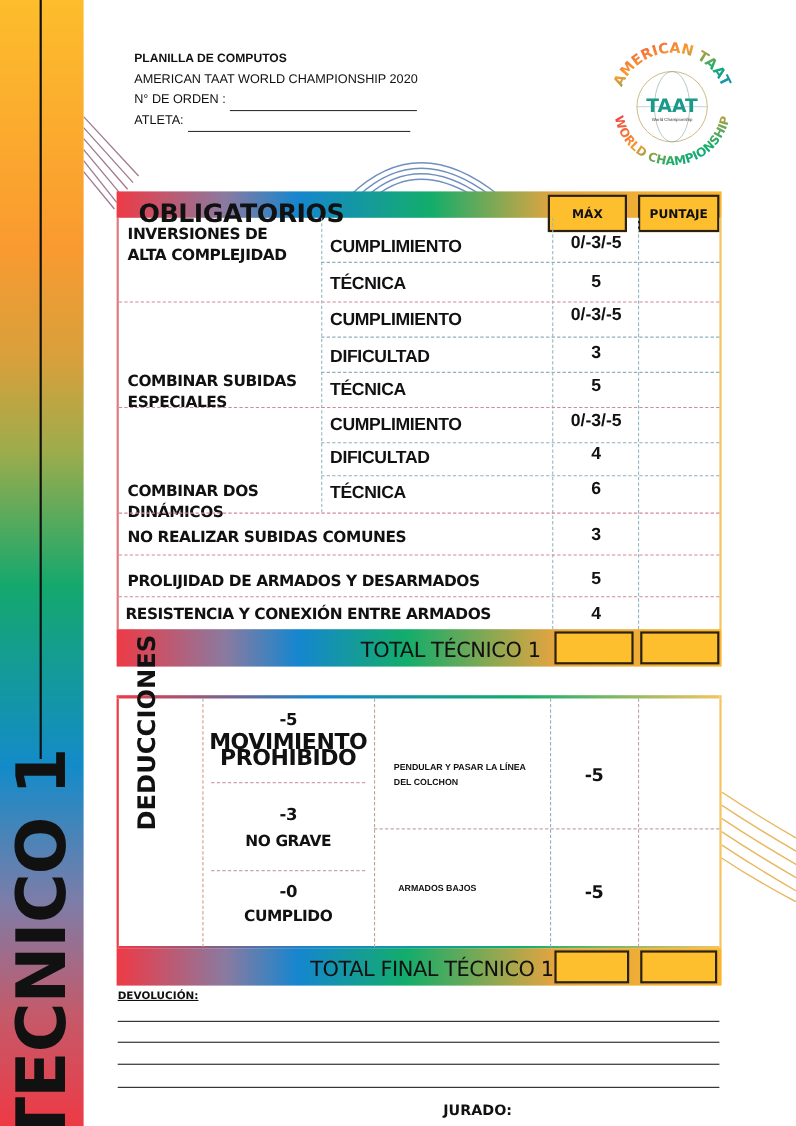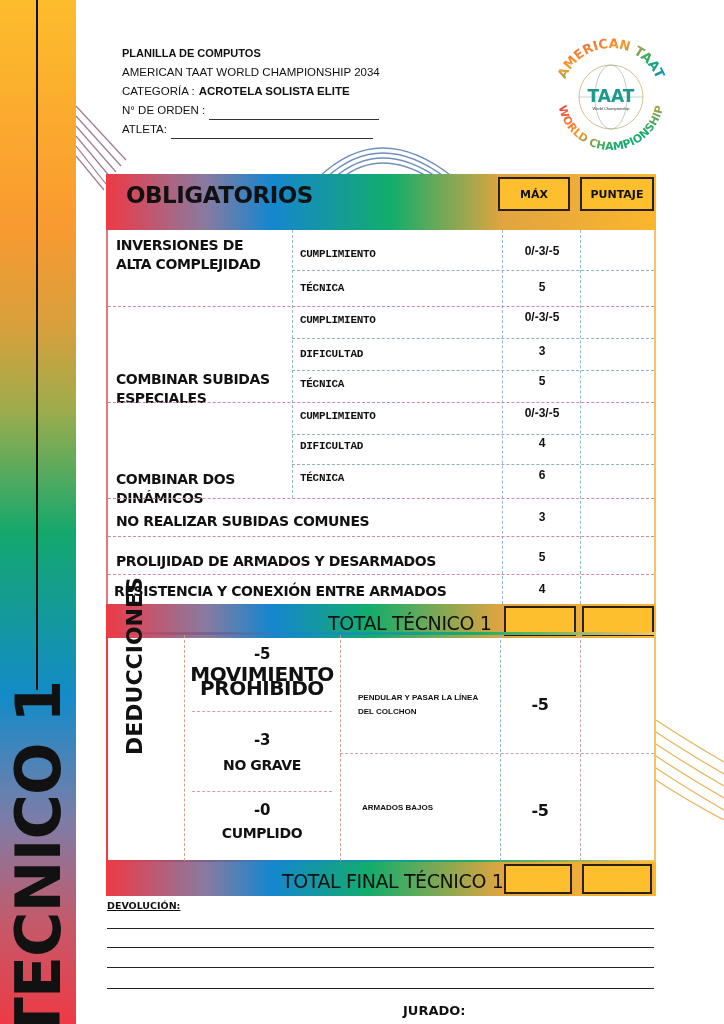--- a/index.html
+++ b/index.html
@@ -10,30 +10,30 @@
   .side-line{position:absolute;left:36px;top:0;width:2px;height:690px;background:#111}
   .side-title{position:absolute;left:38px;top:860px;transform:translate(-50%,-50%) rotate(-90deg);
     font-weight:900;font-size:62px;letter-spacing:-1px;white-space:nowrap;color:#111;font-family:"DejaVu Sans",sans-serif}
   .hdr{position:absolute;left:122px;top:44px;font-size:11.5px;line-height:19px}
   .hdr .b{font-weight:700}
   .hdr .row{display:flex;align-items:flex-end;white-space:nowrap}
   .hdr .line{display:inline-block;border-bottom:1px solid #333;height:12px;margin-left:4px}
   .logo{position:absolute;left:548px;top:34px;width:126px;height:126px}
   .deco{position:absolute;pointer-events:none}
   .tbl{position:absolute;left:106px;width:550px}
-  .band{position:relative;height:56px;background:linear-gradient(to right,#ee3a45 0%,#8a7aa0 18%,#1586cf 30%,#13ad6b 52%,#e1a440 72%,#fbb62c 100%)}
+  .band{position:relative;height:24px;background:linear-gradient(to right,#ee3a45 0%,#8a7aa0 18%,#1586cf 30%,#13ad6b 52%,#e1a440 72%,#fbb62c 100%)}
   .band .title{position:absolute;left:20px;top:8px;font-size:23px;font-weight:900;font-family:"DejaVu Sans",sans-serif;letter-spacing:-0.5px}
   .ybox{position:absolute;top:3px;height:34px;background:#fdbf2d;border:2px solid #2a2010;font-weight:900;font-size:11px;display:flex;align-items:center;justify-content:center;font-family:"DejaVu Sans",sans-serif}
   .body{position:relative;border-left:2px solid #e07a80;border-right:2px solid #f5c461}
   .cell{position:absolute;font-weight:700}
   .dh{position:absolute;height:0;border-top:1.3px dashed #8fb0c0}
   .dv{position:absolute;width:0;border-left:1.3px dashed #8fb8c0}
   .lbl{font-size:14px;line-height:19px;font-weight:900;font-family:"DejaVu Sans",sans-serif;letter-spacing:-0.4px}
-  .sub{font-size:11px;font-weight:900;font-family:Liberation Mono, monospace;letter-spacing:-0.3px}
-  .num{font-size:12px;font-weight:700;text-align:center;width:76px}
+  .sub{font-size:16px;font-weight:900;font-family:Liberation Sans, sans-serif;letter-spacing:-0.3px}
+  .num{font-size:16px;font-weight:700;text-align:center;width:76px}
   .totband{position:relative;height:34px;background:linear-gradient(to right,#ee3a45 0%,#8a7aa0 18%,#1586cf 30%,#13ad6b 48%,#e1a440 72%,#fbb62c 100%)}
   .totband .t{position:absolute;font-weight:400;font-size:19px;font-family:"DejaVu Sans",sans-serif;letter-spacing:-0.4px;top:8px}
   .totband .yb{position:absolute;top:2px;height:30px;background:#fdbf2d;border:2px solid #2a2010}
   .ded{position:absolute;left:106px;top:632px;width:550px;height:230px;border:2px solid #f0c060;border-left-color:#e04050;border-top:3px solid;border-image:linear-gradient(to right,#ee3a45,#1586cf,#13ad6b,#f5c461) 1}
   .dvert{position:absolute;left:18px;top:120px;transform:translate(0,-50%) rotate(-90deg);transform-origin:center;font-size:22px;font-weight:900;font-family:"DejaVu Sans",sans-serif;white-space:nowrap;width:0}
   .dc{position:absolute;text-align:center;font-weight:900;font-family:"DejaVu Sans",sans-serif;letter-spacing:-0.4px}
   .devol{position:absolute;left:107px;top:900px;font-size:9.5px;font-weight:900;text-decoration:underline;font-family:"DejaVu Sans",sans-serif}
   .wline{position:absolute;left:107px;width:547px;height:0;border-top:1.3px solid #222}
   .jurado{position:absolute;left:403px;top:1003px;font-size:13px;font-weight:900;font-family:"DejaVu Sans",sans-serif}
 </style>
@@ -69,25 +69,21 @@
       <path d="M0 12 Q30 32 68 54"></path>
       <path d="M0 24 Q30 44 68 66"></path>
     <path d="M0 36 Q30 56 68 78"></path>
       <path d="M0 48 Q30 68 68 90"></path>
       <path d="M0 60 Q30 80 68 100"></path>
   </g>
 </svg>
 
 <div class="hdr">
   <div class="row b" style="font-size:11px">PLANILLA DE COMPUTOS</div>
-  <div class="row">AMERICAN TAAT WORLD CHAMPIONSHIP 2034</div>
-  <div class="row">
-    <span>CATEGORÍA :</span>
-    <span style="font-weight:900;margin-left:4px">ACROTELA SOLISTA ELITE</span>
-  </div>
+  <div class="row">AMERICAN TAAT WORLD CHAMPIONSHIP 2020</div>
   <div class="row">
     <span>N° DE ORDEN :</span>
     <span class="line" style="width:170px"></span>
   </div>
   <div class="row">
     <span>ATLETA:</span>
     <span class="line" style="width:202px"></span>
   </div>
 </div>
 

